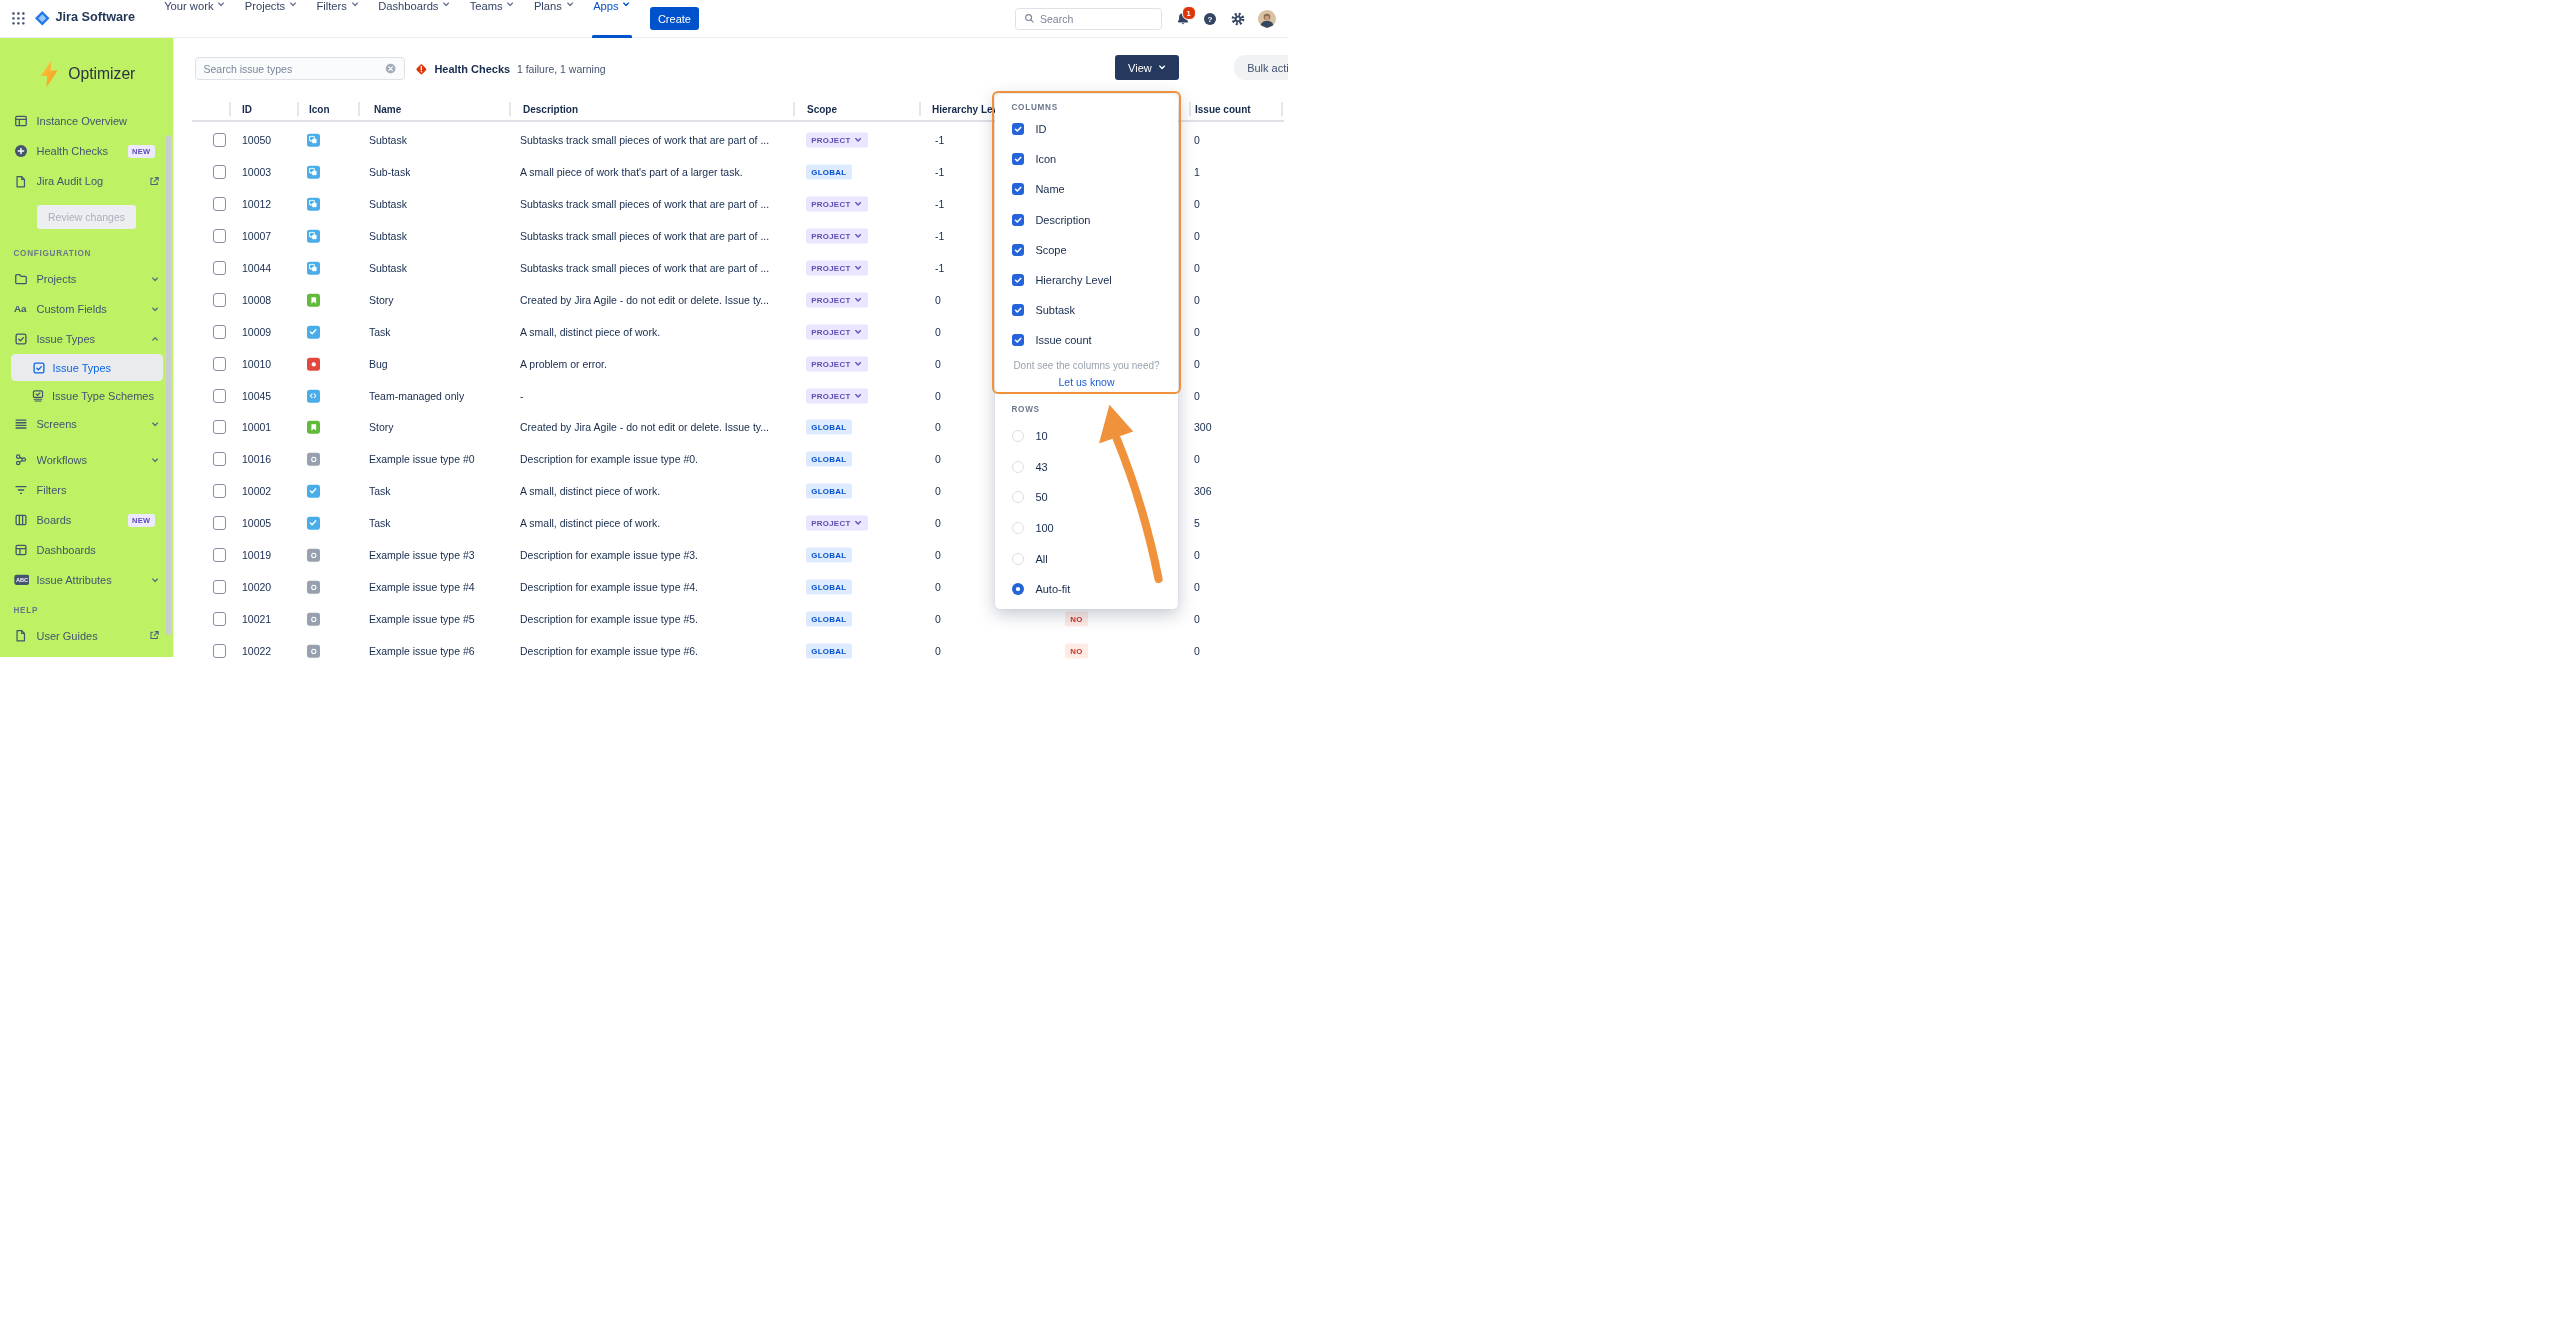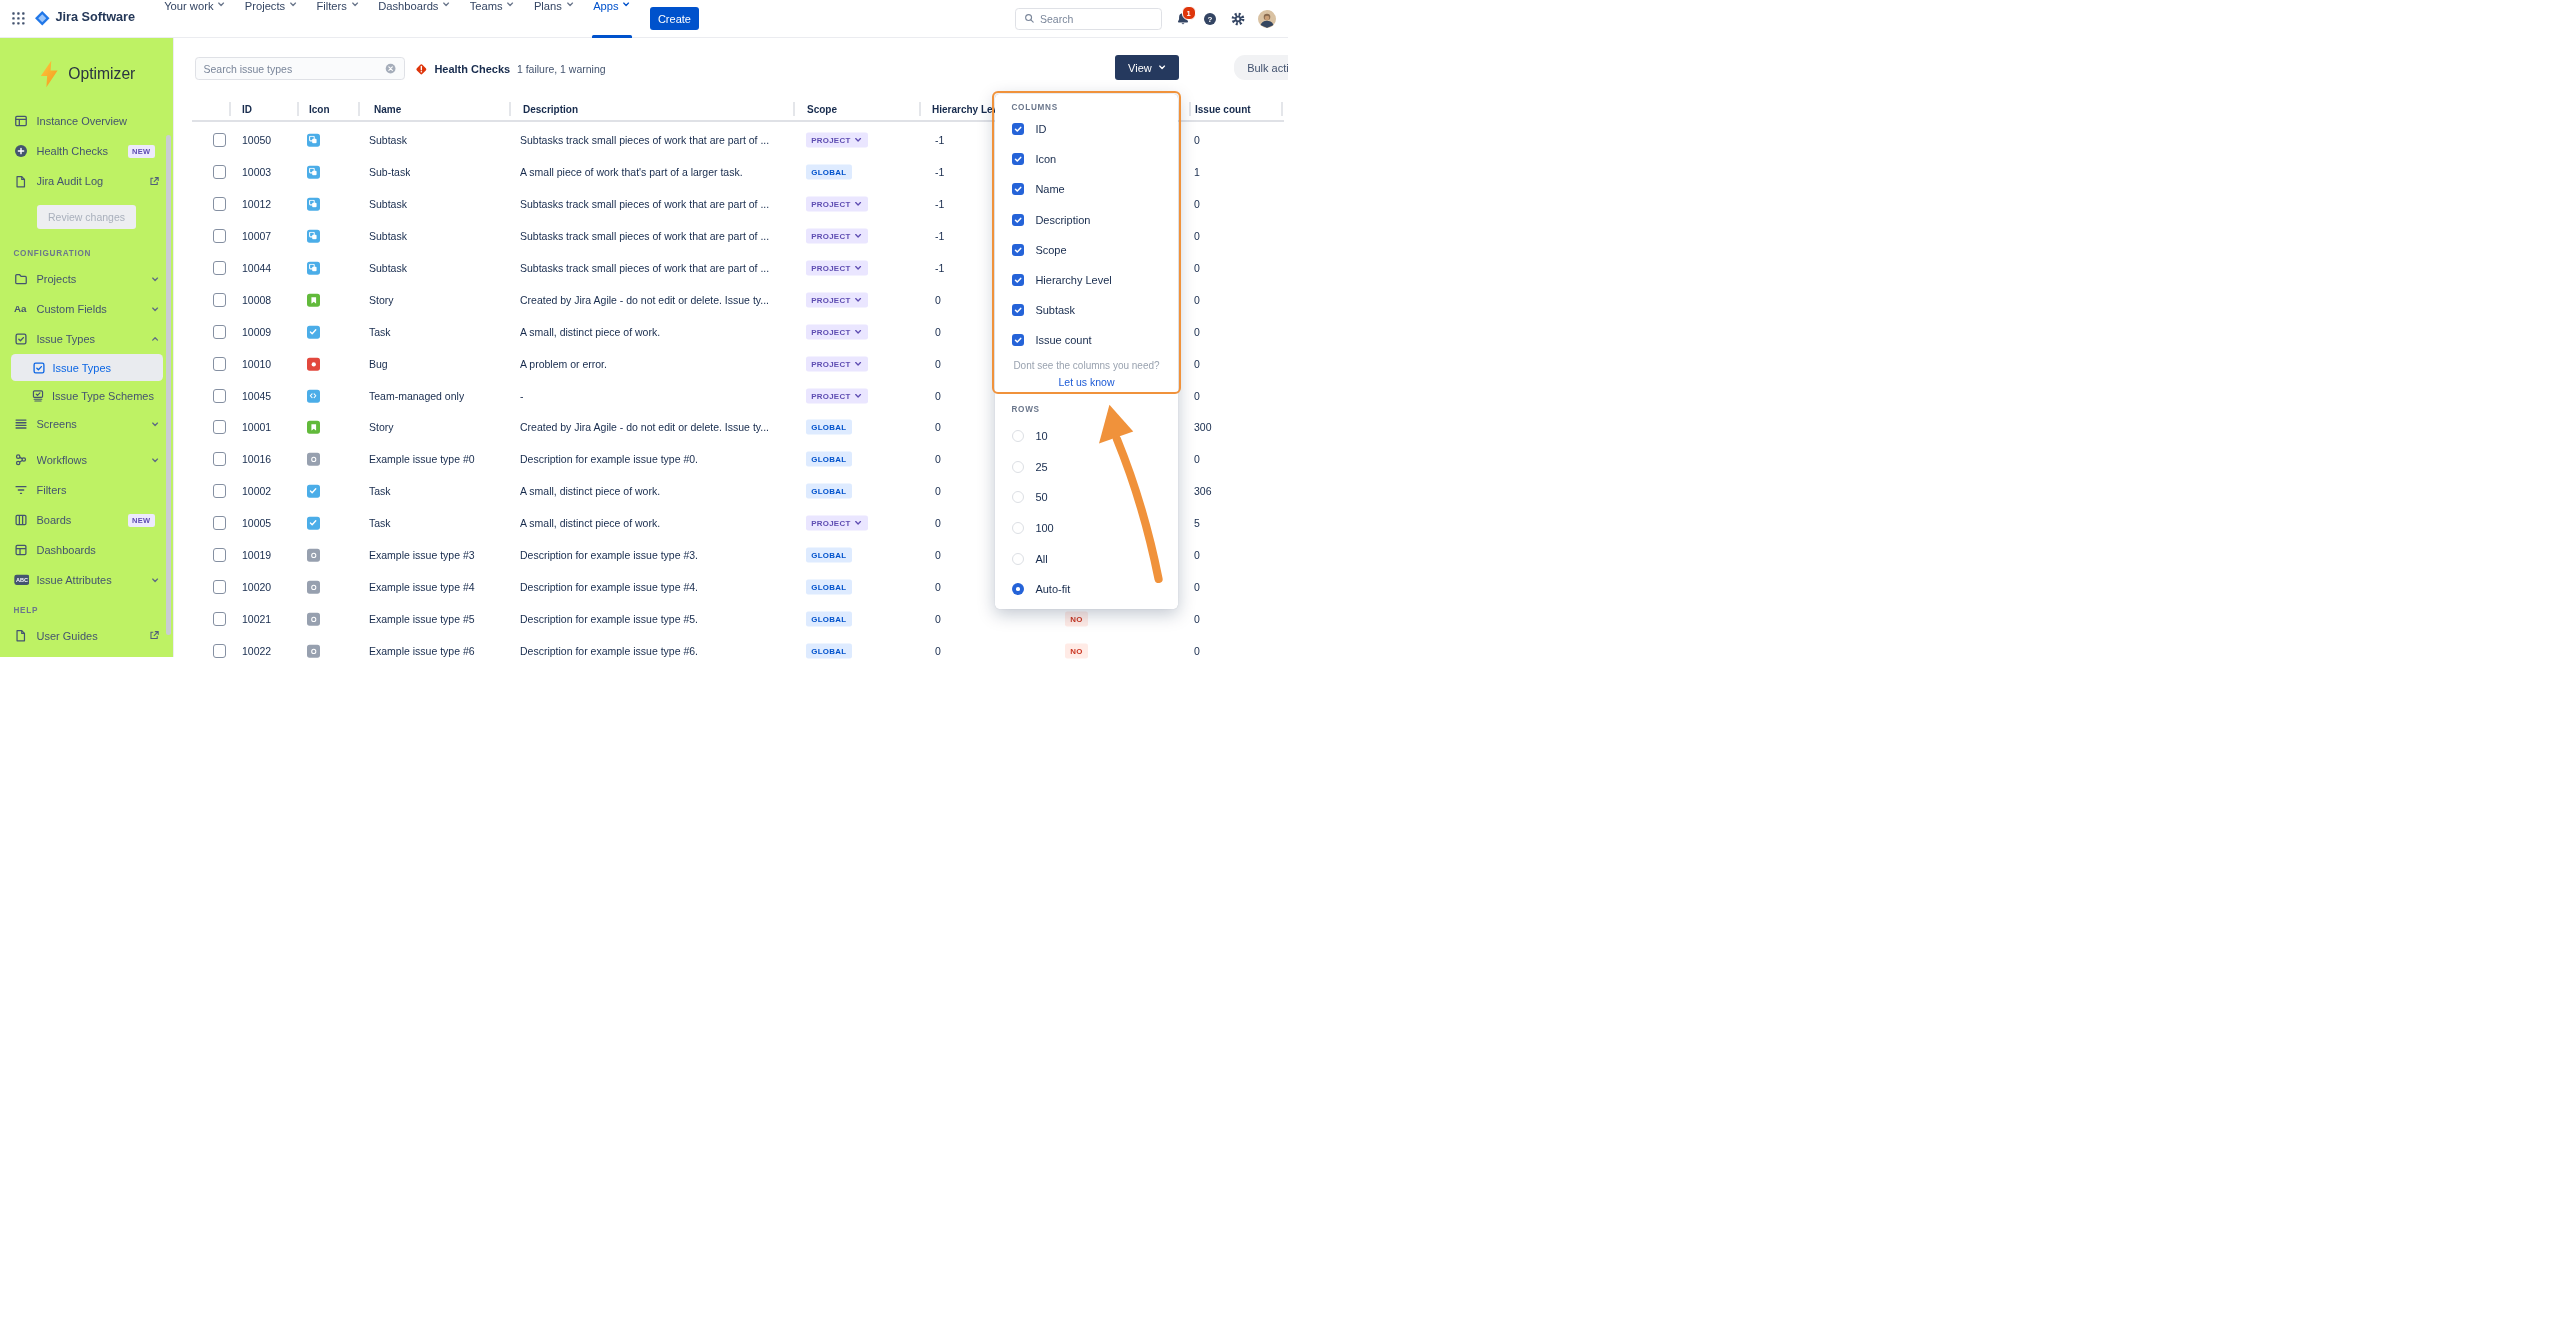--- a/index.html
+++ b/index.html
@@ -813,21 +813,21 @@
     <div class="note">Dont see the columns you need?</div>
     <div class="letknow">Let us know</div>
     <div class="plabel" style="top:311px">ROWS</div>
     <div>
         <label class="mi" style="top:327px">
           <span class="mradio"></span>
           <span>10</span>
         </label>
         <label class="mi" style="top:358px">
           <span class="mradio"></span>
-          <span>25</span>
+          <span>43</span>
         </label>
         <label class="mi" style="top:388px">
           <span class="mradio"></span>
           <span>50</span>
         </label>
         <label class="mi" style="top:419px">
           <span class="mradio"></span>
           <span>100</span>
         </label>
         <label class="mi" style="top:450px">

